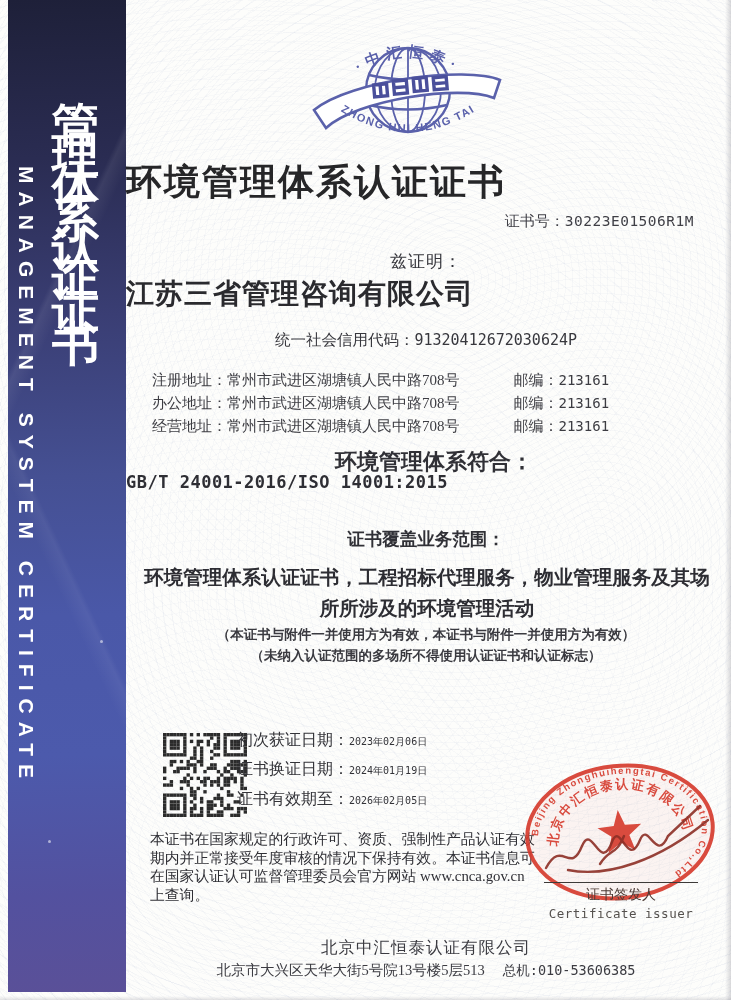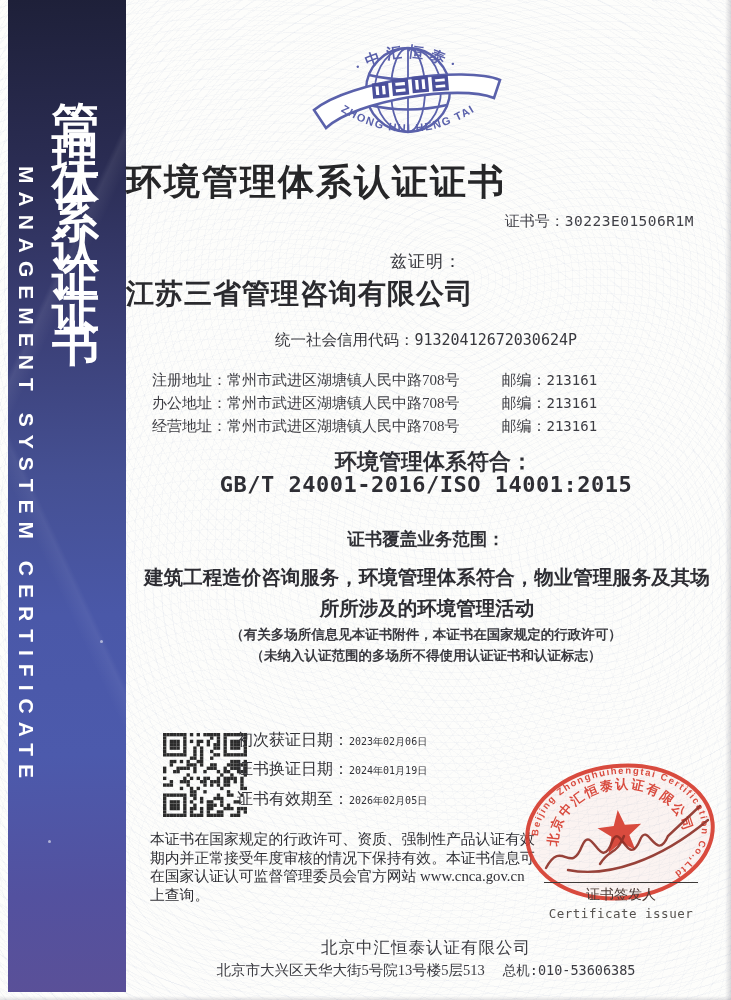--- a/index.html
+++ b/index.html
@@ -57,28 +57,28 @@
   .intro{position:absolute;left:0;width:100%;top:250px;text-align:center;font-size:17px;letter-spacing:1px;color:#34343a;}
   .company{
     position:absolute;left:0;width:100%;top:275px;text-align:left;
     font-family:"Liberation Sans","DejaVu Sans",sans-serif;font-weight:800;
     font-size:28px;letter-spacing:1px;color:#2a2a2e;
   }
   .credit{position:absolute;left:0;width:100%;top:330px;text-align:center;font-size:15.5px;color:#37373d;}
   .credit .num{font-family:"DejaVu Sans Mono","Liberation Mono",monospace;font-size:15px;text-align:right;}
 
   .addresses{position:absolute;left:26px;top:369px;font-size:15px;line-height:23.2px;color:#3c3c42;}
-  .addr-row .postal{margin-left:20px;padding-left:22px;}
+  .addr-row .postal{margin-left:32px;padding-left:22px;}
   .addr-row .num{font-family:"DejaVu Sans Mono","Liberation Mono",monospace;font-size:14px;}
 
   .std-heading{position:absolute;left:8px;width:100%;top:447px;text-align:center;font-size:22px;font-weight:700;color:#303036;}
   .std-code{
-    position:absolute;left:0;width:100%;top:472px;text-align:center;
+    position:absolute;left:0;width:100%;top:472px;text-align:left;
     font-family:"DejaVu Sans Mono","Liberation Mono",monospace;font-weight:700;
-    font-size:22px;letter-spacing:0.5px;color:#2e2e34;
+    font-size:17px;letter-spacing:0.5px;color:#2e2e34;
   }
   .scope-heading{position:absolute;left:0;width:100%;top:527px;text-align:center;font-size:17.5px;font-weight:700;color:#303036;}
   .scope-text{
     position:absolute;left:12px;width:578px;top:562px;text-align:center;
     font-size:19.5px;font-weight:700;line-height:31px;color:#2d2d33;
   }
   .note{position:absolute;left:0;width:100%;text-align:center;font-size:13.5px;font-weight:600;color:#3a3a40;}
   .note1{top:626px;} .note2{top:647px;}
 
   .qr{position:absolute;left:37px;top:733px;width:84px;height:84px;}
@@ -164,22 +164,22 @@
       </div>
       <div class="addr-row">
         <span>经营地址：</span><span>常州市武进区湖塘镇人民中路708号</span><span class="postal">邮编：</span><span class="num">213161</span>
       </div>
     </div>
 
     <div class="std-heading">环境管理体系符合：</div>
     <div class="std-code">GB/T 24001-2016/ISO 14001:2015</div>
 
     <div class="scope-heading">证书覆盖业务范围：</div>
-    <div class="scope-text">建筑工程造价咨询服务，环境管理体系符合，物业管理服务及其场所所涉及的环境管理活动</div>
-    <div class="note note1">（有关多场所信息见本证书附件，本证书在国家规定的行政许可）</div>
+    <div class="scope-text">环境管理体系认证证书，工程招标代理服务，物业管理服务及其场所所涉及的环境管理活动</div>
+    <div class="note note1">（本证书与附件一并使用方为有效，本证书与附件一并使用方为有效）</div>
     <div class="note note2">（未纳入认证范围的多场所不得使用认证证书和认证标志）</div>
 
     <svg class="qr" id="qr-svg" viewBox="0 0 25 25">
         <rect x="8" y="0" width="1" height="1" fill="#2b2b2b"></rect>
         <rect x="10" y="0" width="1" height="1" fill="#2b2b2b"></rect>
         <rect x="12" y="0" width="1" height="1" fill="#2b2b2b"></rect>
         <rect x="13" y="0" width="1" height="1" fill="#2b2b2b"></rect>
         <rect x="14" y="0" width="1" height="1" fill="#2b2b2b"></rect>
         <rect x="15" y="0" width="1" height="1" fill="#2b2b2b"></rect>
         <rect x="16" y="0" width="1" height="1" fill="#2b2b2b"></rect>

